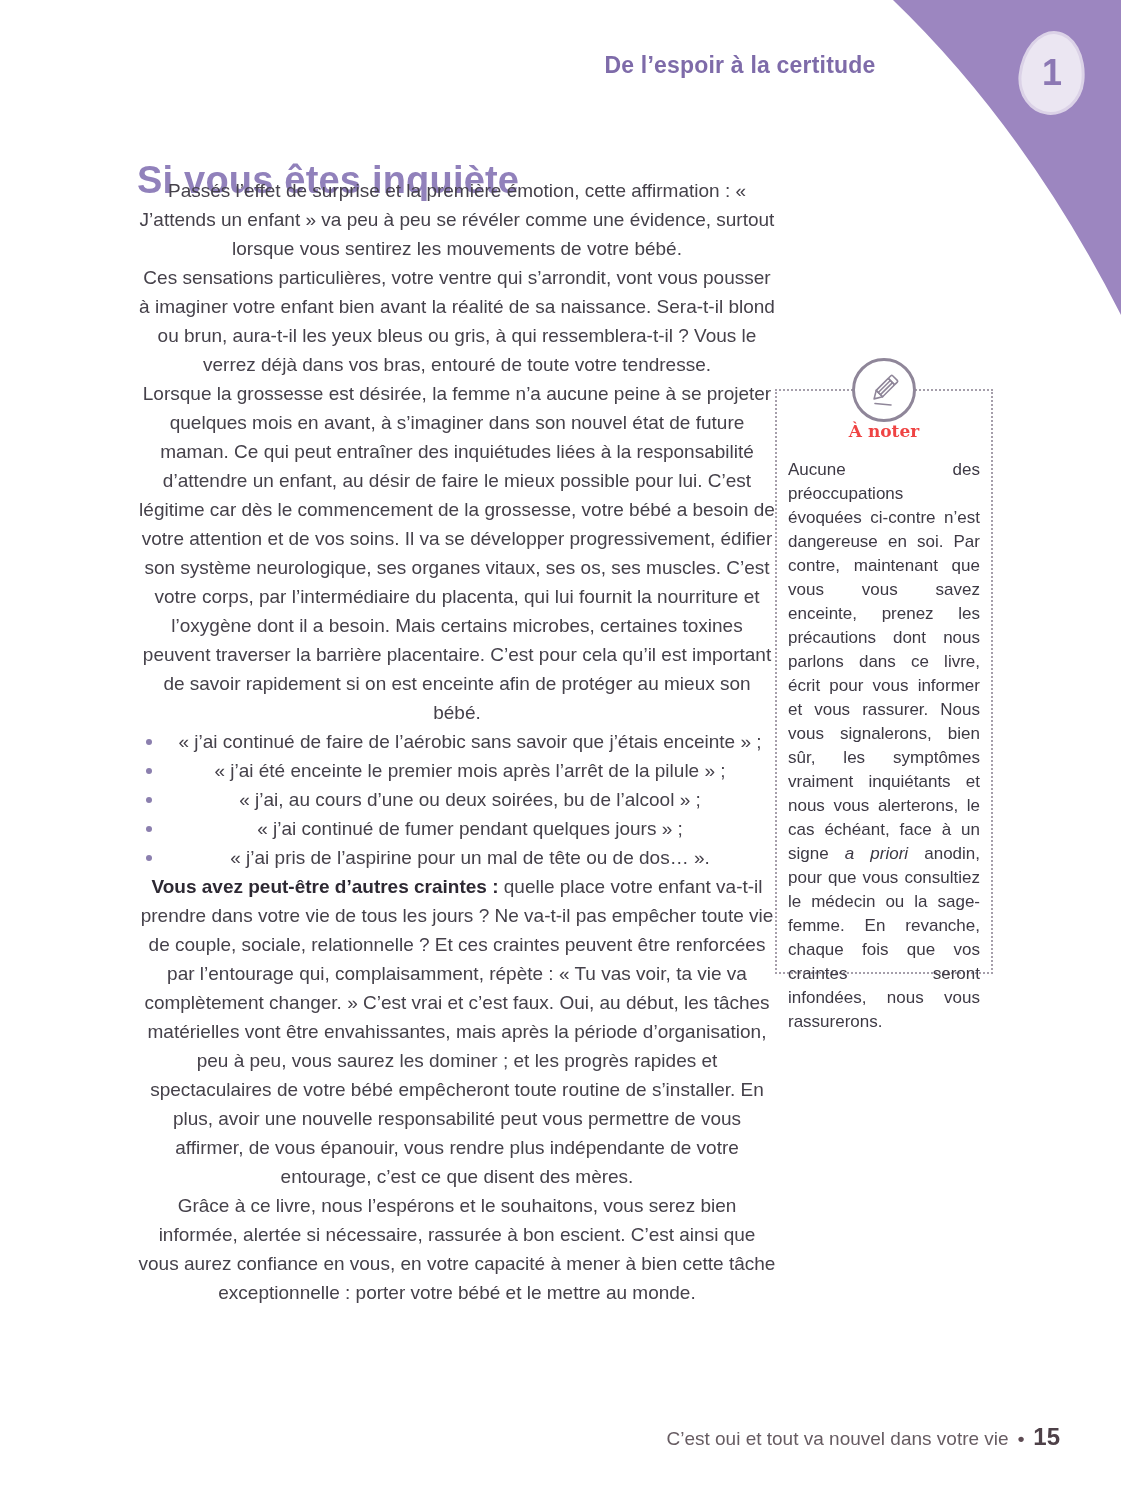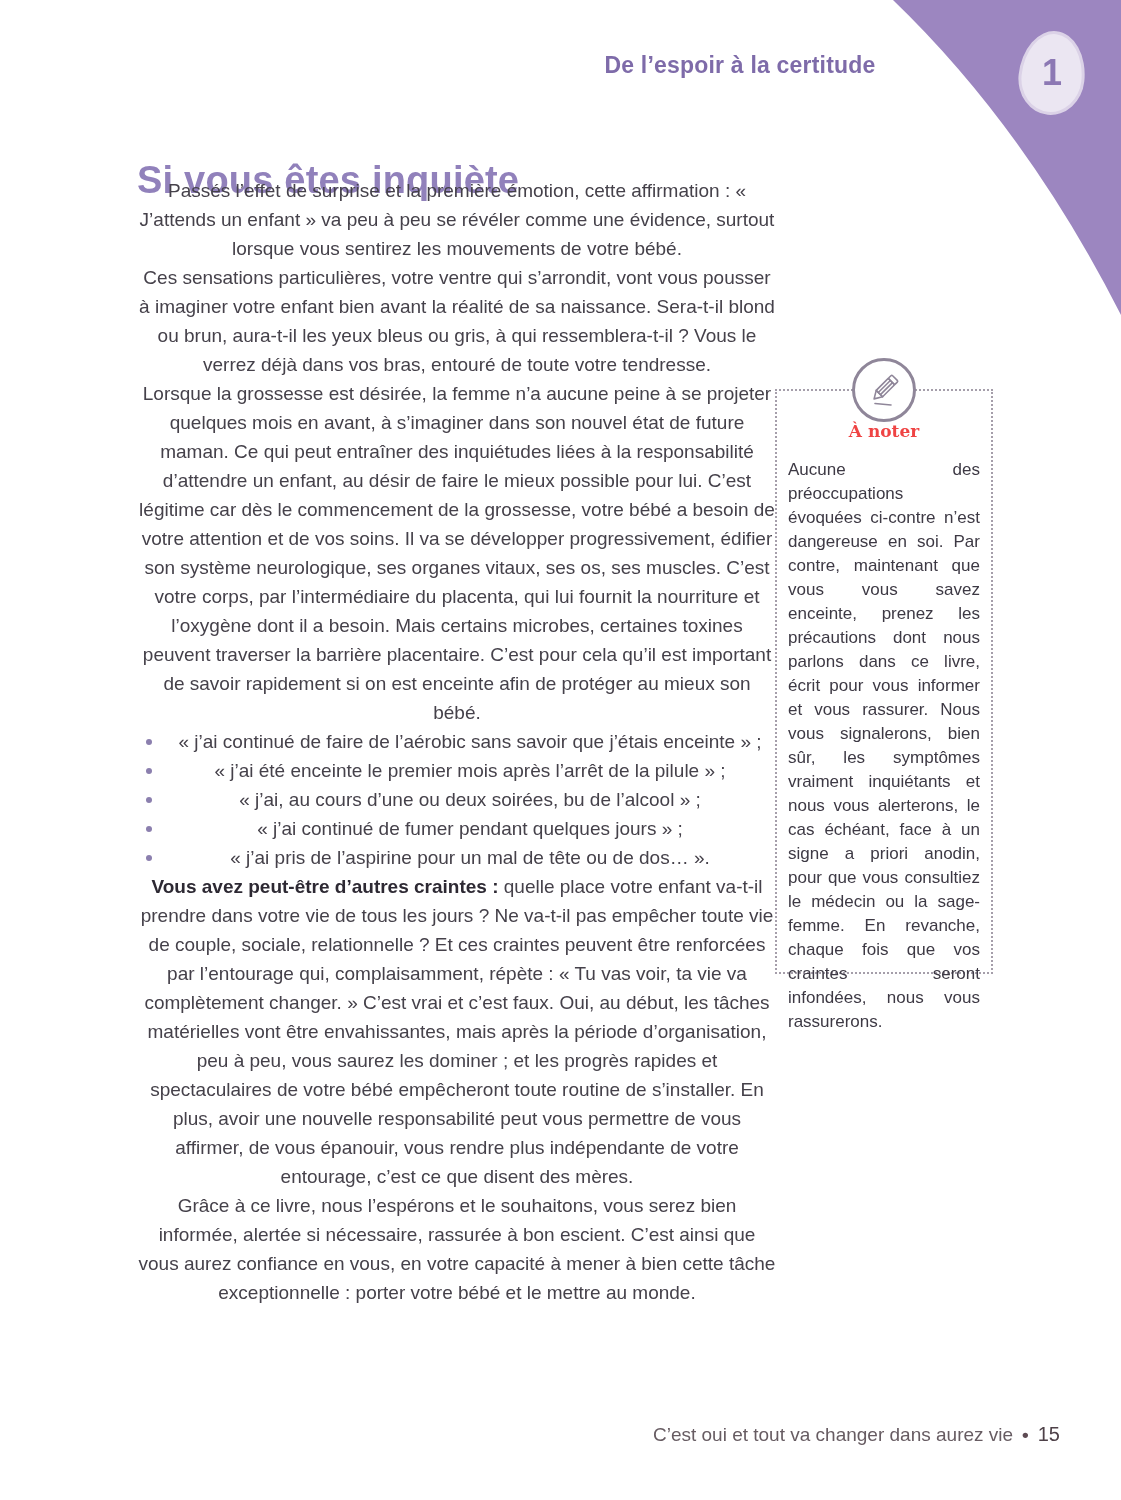--- a/index.html
+++ b/index.html
@@ -53,28 +53,28 @@
   }
   .note-title{
     text-align:center;font-family:"DejaVu Serif",serif;
     font-weight:bold;font-size:17px;color:#ef4444;
     margin:2px 0 10px 0;
   }
   .note-text{
     font-size:17px;line-height:24px;text-align:justify;color:#3d3944;
     hyphens:auto;-webkit-hyphens:auto;
   }
-  .note-text .apriori{}
+  .note-text .apriori{font-style:italic;}
   
   .footer{
     position:absolute;top:1423px;right:61px;left:200px;text-align:right;
     font-size:19px;color:#675c62;
   }
   .footer .sep{color:#5e4b53;font-weight:bold;margin:0 9px;}
-  .footer .pagenum{font-weight:normal;font-size:20px;color:#4e4148;}
+  .footer .pagenum{font-weight:bold;font-size:24px;color:#4e4148;}
 </style>
 </head>
 <body>
 
 <div class="page">
 
   <svg class="swoosh" viewBox="0 0 371 330" xmlns="http://www.w3.org/2000/svg" aria-hidden="true">
     <path d="M143 0 H371 V315 Q276 128 143 0 Z" fill="#9c86c0"></path>
   </svg>
 
@@ -131,16 +131,16 @@
           </g>
           <path d="M11 33.5 L27 35" stroke-linecap="round"></path>
         </g>
       </svg>
     </div>
     <div class="note-title">À noter</div>
     <p class="note-text"><span>Aucune des préoccupations évoquées ci-contre n’est dangereuse en soi. Par contre, maintenant que vous vous savez enceinte, prenez les précautions dont nous parlons dans ce livre, écrit pour vous informer et vous rassurer. Nous vous signalerons, bien sûr, les symptômes vraiment inquiétants et nous vous alerterons, le cas échéant, face à un signe </span><span class="apriori">a priori</span><span> anodin, pour que vous consultiez le médecin ou la sage-femme. En revanche, chaque fois que vos craintes seront infondées, nous vous rassurerons.</span></p>
   </aside>
 
   <div class="footer">
-    <span>C’est oui et tout va changer dans aurez vie</span><span class="sep">•</span><span class="pagenum">15</span>
+    <span>C’est oui et tout va nouvel dans votre vie</span><span class="sep">•</span><span class="pagenum">15</span>
   </div>
 
 </div>
 
 </body></html>

